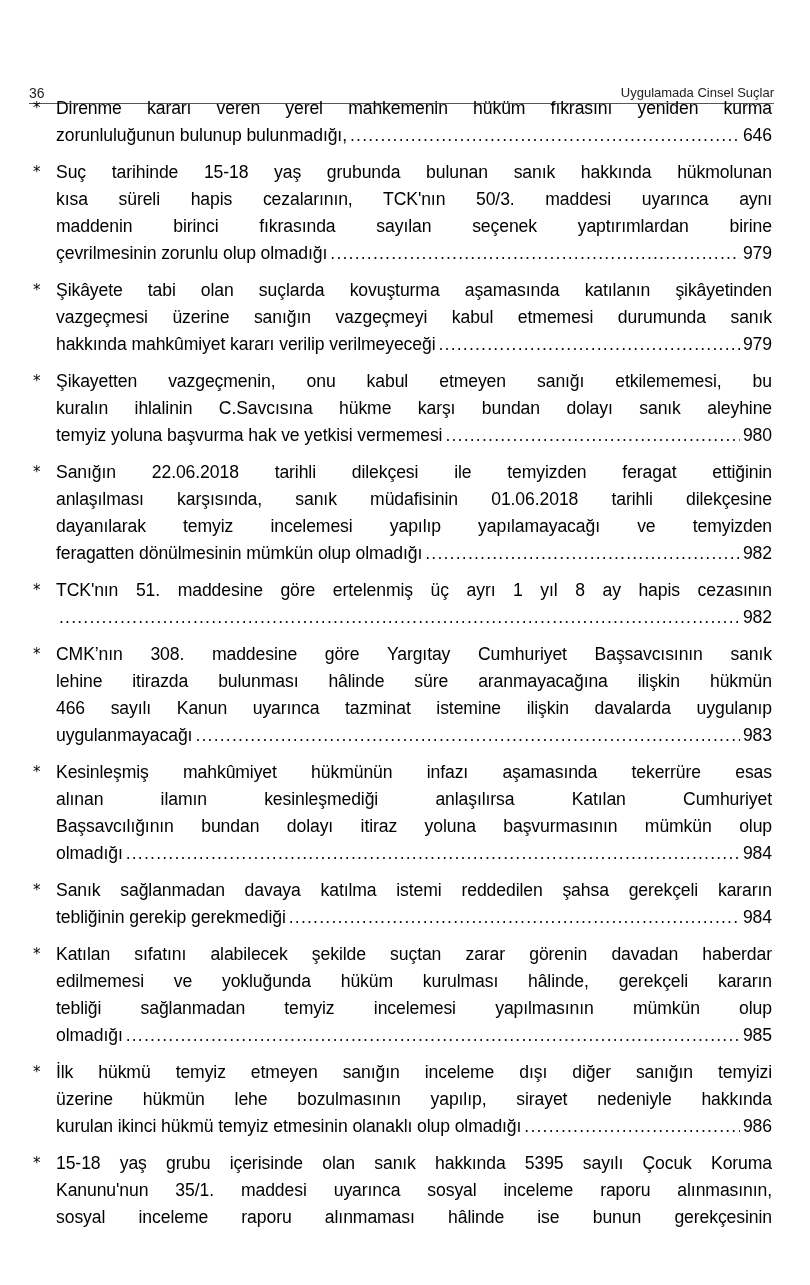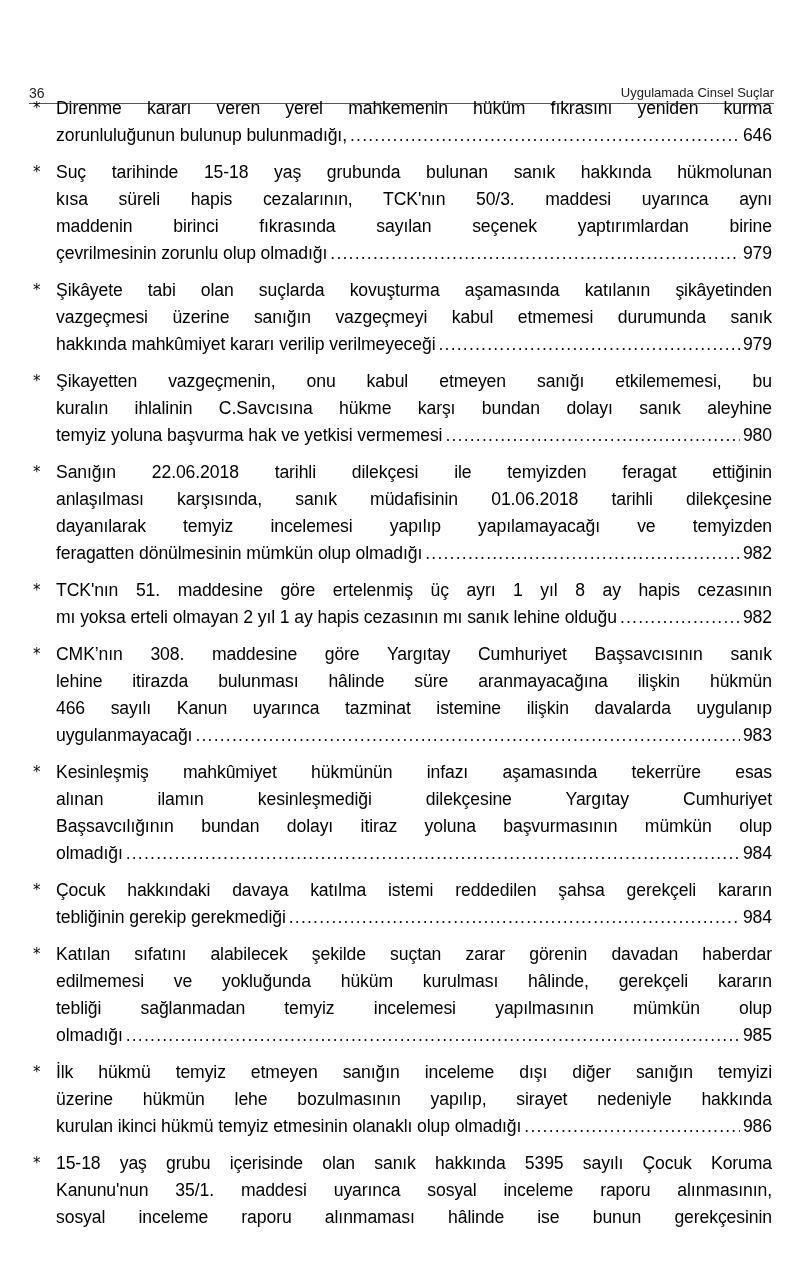--- a/index.html
+++ b/index.html
@@ -103,21 +103,20 @@
           <span class="leader"></span>
           <span class="pg">982</span>
         </div>
       </div>
     </div>
     <div class="entry">
       <span class="bullet">*</span>
       <div class="lines">
         <div class="line justify">TCK'nın 51. maddesine göre ertelenmiş üç ayrı 1 yıl 8 ay hapis cezasının</div>
         <div class="line last-line">
-          <span class="last-text">mı yoksa erteli olmayan 2 yıl 1 ay hapis cezasının mı sanık lehine  olduğu</span>
           <span class="leader"></span>
           <span class="pg">982</span>
         </div>
       </div>
     </div>
     <div class="entry">
       <span class="bullet">*</span>
       <div class="lines">
         <div class="line justify">CMK’nın 308. maddesine göre Yargıtay Cumhuriyet Başsavcısının sanık</div>
         <div class="line justify">lehine itirazda bulunması hâlinde süre aranmayacağına ilişkin hükmün</div>
@@ -126,33 +125,33 @@
           <span class="last-text">uygulanmayacağı</span>
           <span class="leader"></span>
           <span class="pg">983</span>
         </div>
       </div>
     </div>
     <div class="entry">
       <span class="bullet">*</span>
       <div class="lines">
         <div class="line justify">Kesinleşmiş mahkûmiyet hükmünün infazı aşamasında tekerrüre esas</div>
-        <div class="line justify">alınan ilamın kesinleşmediği dilekçesine Yargıtay Cumhuriyet</div>
+        <div class="line justify">alınan ilamın kesinleşmediği anlaşılırsa Katılan Cumhuriyet</div>
         <div class="line justify">Başsavcılığının bundan dolayı itiraz yoluna başvurmasının mümkün olup</div>
         <div class="line last-line">
           <span class="last-text">olmadığı</span>
           <span class="leader"></span>
           <span class="pg">984</span>
         </div>
       </div>
     </div>
     <div class="entry">
       <span class="bullet">*</span>
       <div class="lines">
-        <div class="line justify">Çocuk hakkındaki davaya katılma istemi reddedilen şahsa gerekçeli kararın</div>
+        <div class="line justify">Sanık sağlanmadan davaya katılma istemi reddedilen şahsa gerekçeli kararın</div>
         <div class="line last-line">
           <span class="last-text">tebliğinin gerekip gerekmediği</span>
           <span class="leader"></span>
           <span class="pg">984</span>
         </div>
       </div>
     </div>
     <div class="entry">
       <span class="bullet">*</span>
       <div class="lines">

